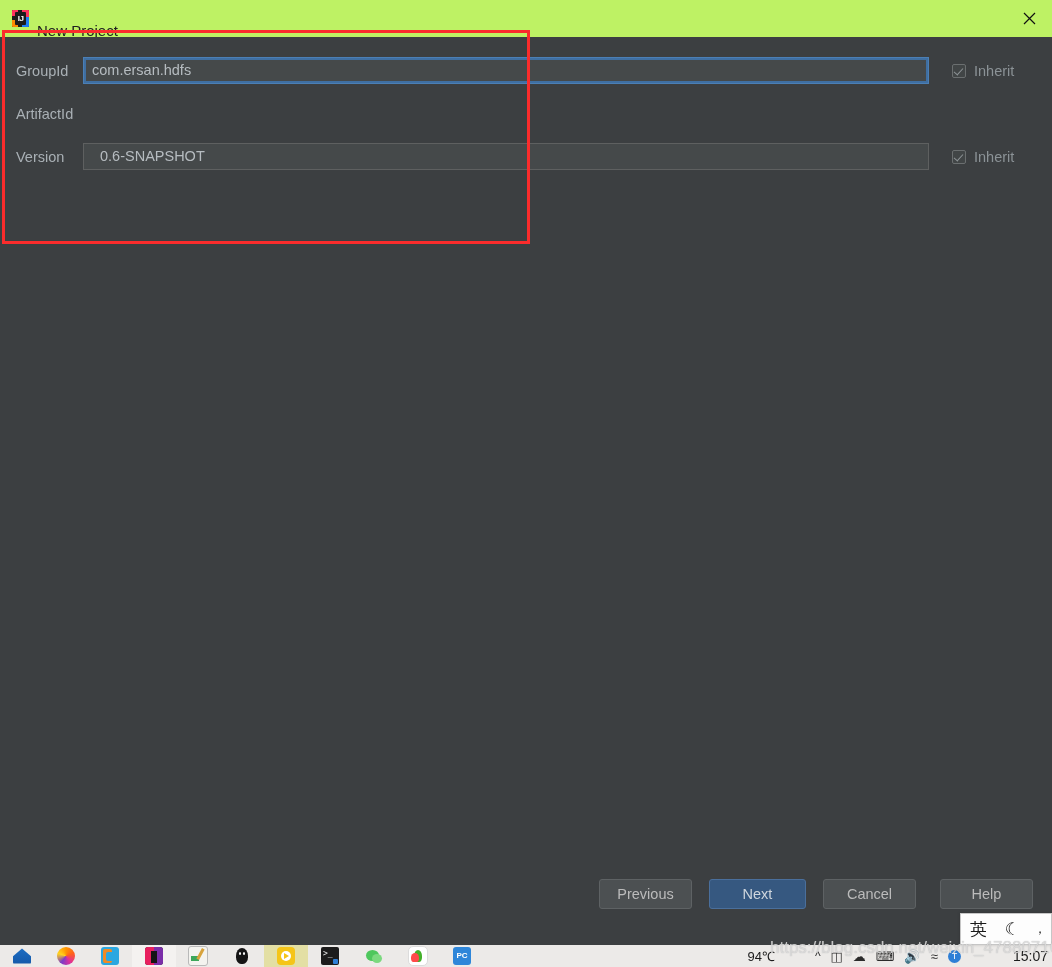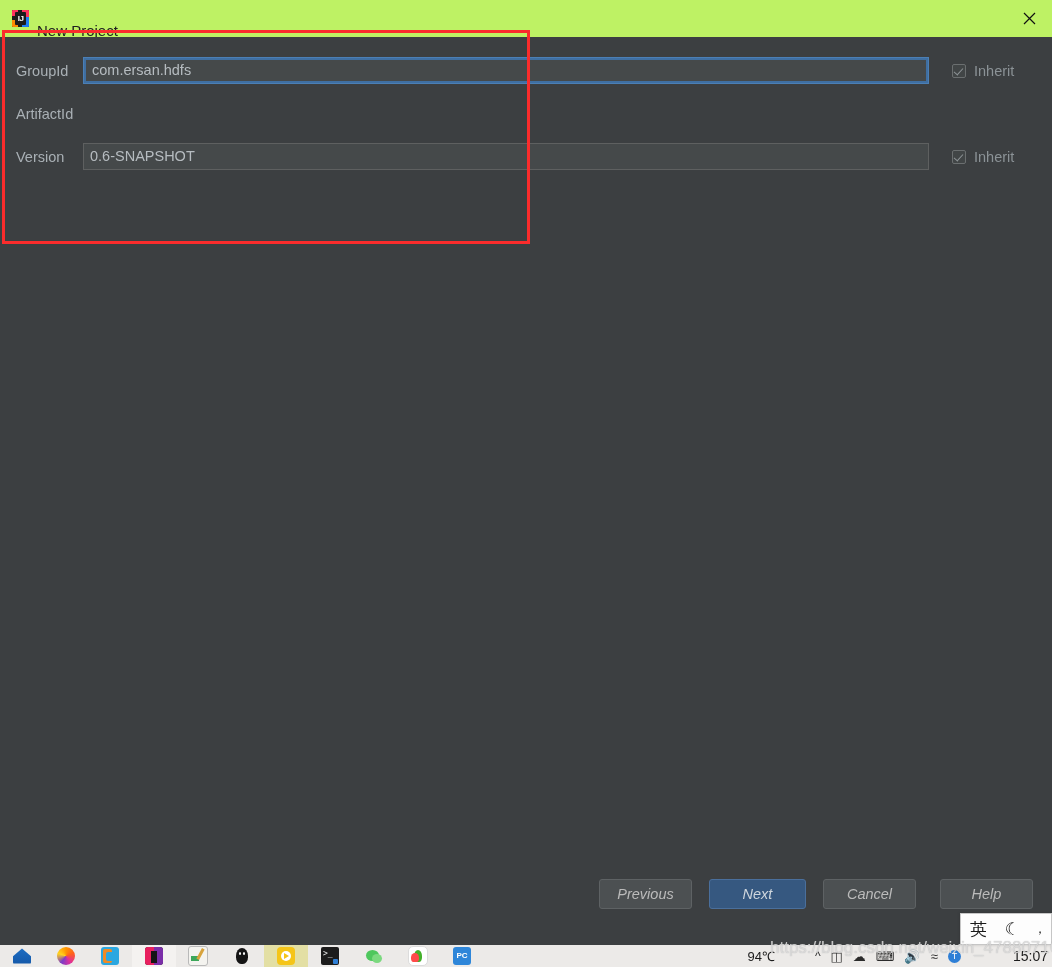--- a/index.html
+++ b/index.html
@@ -112,21 +112,21 @@
     white-space: nowrap;
   }
   .form-input {
     box-sizing: border-box;
     height: 27px;
     background: #45494a;
     border: 1px solid #5e6060;
     color: #b6bcc0;
     font-size: 14.5px;
     font-family: "Liberation Sans", sans-serif;
-    padding: 0 6px;
+    padding: 0 16px;
     line-height: 25px;
     width: 846px;
     white-space: nowrap;
     overflow: hidden;
   }
   .form-input.focused {
     border: 1px solid #4b7fb5;
     box-shadow: 0 0 0 2px #3f6fa2 inset;
     background: #45494a;
     padding-left: 8px;
@@ -194,21 +194,20 @@
     box-sizing: border-box;
     border-radius: 3px;
     background: #4c5052;
     border: 1px solid #5e6264;
     color: #bbbbbb;
     font-size: 14.5px;
     font-family: "Liberation Sans", sans-serif;
     line-height: 28px;
     text-align: center;
     white-space: nowrap;
-    font-style: italic;
   }
   #btn-previous { left: 599px; width: 93px; }
   #btn-next { left: 709px; width: 97px; background: #365880; border: 1px solid #4a6f9c; color: #cfd6dd; }
   #btn-cancel { left: 823px; width: 93px; }
   #btn-help   { left: 940px; width: 93px; }
 
   
   #taskbar {
     position: absolute;
     left: 0;

